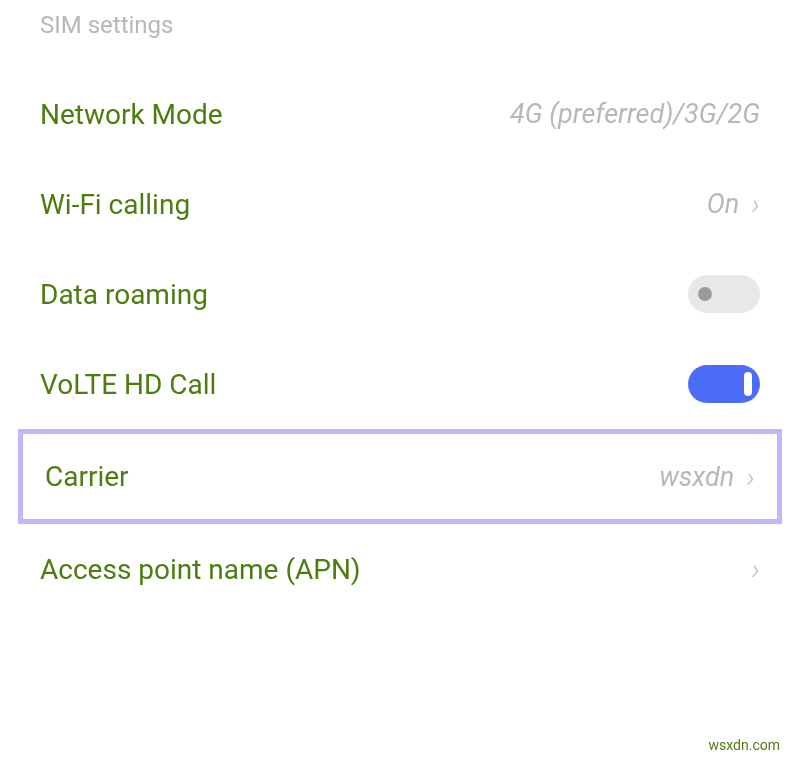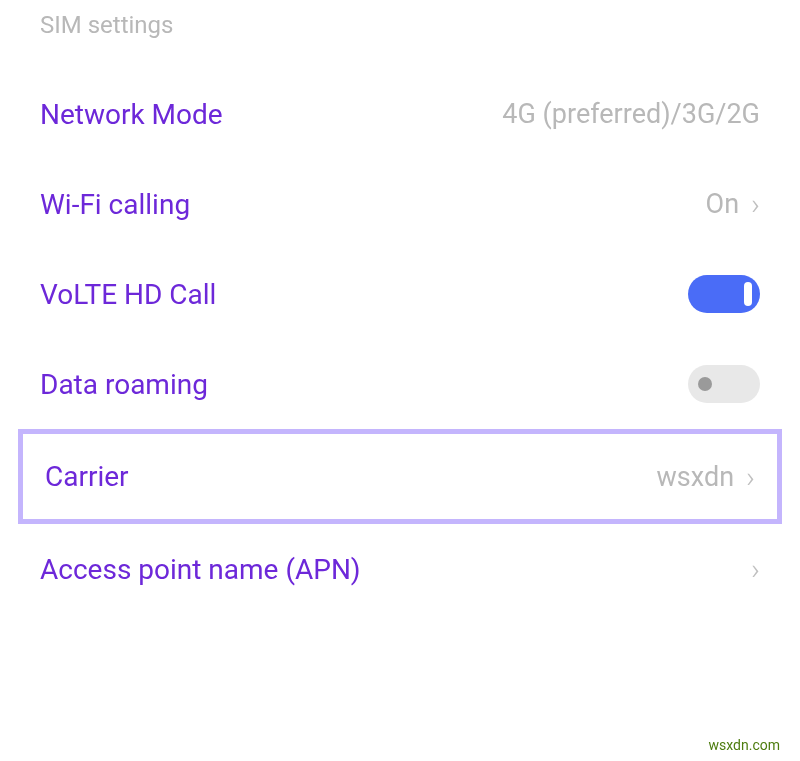--- a/index.html
+++ b/index.html
@@ -25,28 +25,29 @@
       flex-direction: column;
     }
     .settings-row {
       display: flex;
       align-items: center;
       justify-content: space-between;
       padding: 26px 40px;
       min-height: 90px;
     }
     .row-label {
-      color: #6d28d9;
+      color: #4d7c0f;
       font-size: 28px;
       font-weight: 400;
     }
     .row-value {
       display: flex;
       align-items: center;
       gap: 12px;
+      font-style: italic;
     }
     .value-text {
       color: #b8b8b8;
       font-size: 27px;
       font-weight: 400;
     }
     .chevron {
       color: #c0c0c0;
       font-size: 30px;
       font-weight: 300;
@@ -113,32 +114,32 @@
 
   <div class="settings-row">
     <div class="row-label">Wi-Fi calling</div>
     <div class="row-value">
       <span class="value-text">On</span>
       <span class="chevron">›</span>
     </div>
   </div>
 
   <div class="settings-row">
-    <div class="row-label">VoLTE HD Call</div>
+    <div class="row-label">Data roaming</div>
     <div class="row-value">
-      <div class="toggle toggle-on">
+      <div class="toggle toggle-off">
         <div class="knob"></div>
       </div>
     </div>
   </div>
 
   <div class="settings-row">
-    <div class="row-label">Data roaming</div>
+    <div class="row-label">VoLTE HD Call</div>
     <div class="row-value">
-      <div class="toggle toggle-off">
+      <div class="toggle toggle-on">
         <div class="knob"></div>
       </div>
     </div>
   </div>
 
   <div class="settings-row highlighted">
     <div class="row-label">Carrier</div>
     <div class="row-value">
       <span class="value-text">wsxdn</span>
       <span class="chevron">›</span>

